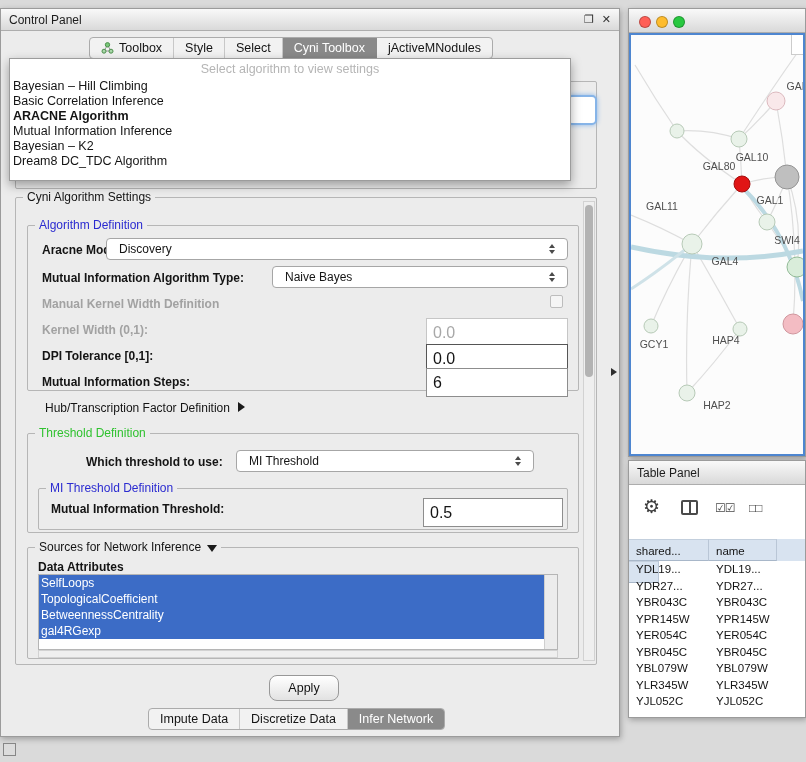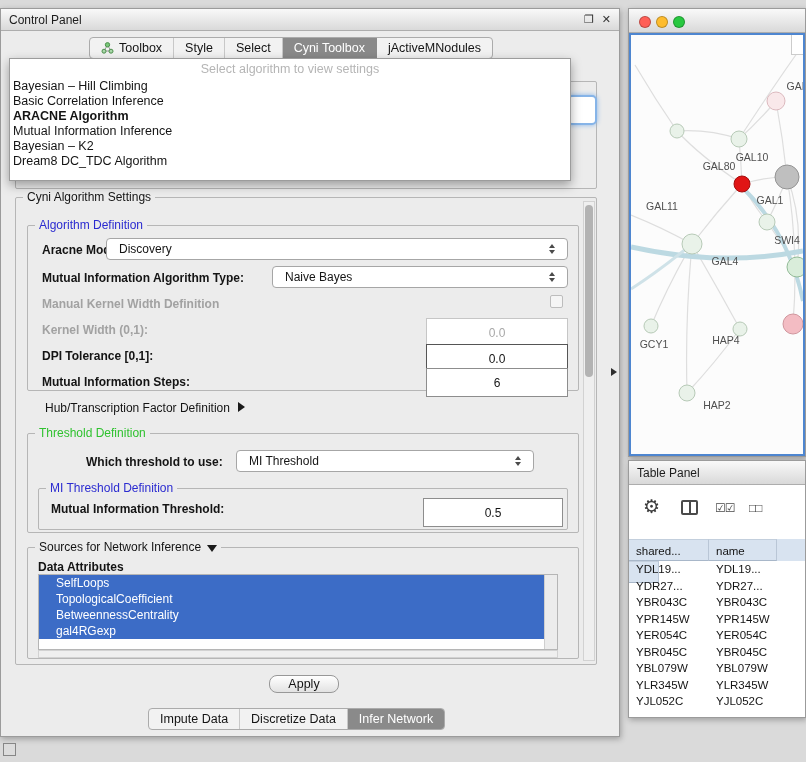--- a/index.html
+++ b/index.html
@@ -19,30 +19,30 @@
 .popup-item.selected{font-weight:bold}
 .grp{position:absolute;border:1px solid #b6b6b6;border-radius:2px}
 .grp-chip{position:absolute;top:-8px;left:7px;background:#ececec;padding:0 4px;font-size:12px;white-space:nowrap}
 .lbl{position:absolute;font-weight:bold;font-size:12px;white-space:nowrap}
 .plain{position:absolute;font-size:12px;white-space:nowrap}
 .dis{color:#a2a2a2}
 .combo{position:absolute;height:22px;background:#fff;border:1px solid #a6a6a6;border-radius:4px;display:flex;align-items:center;padding:0 12px;font-size:12px}
 .combo .updn{margin-left:auto;display:flex;flex-direction:column;gap:2px;align-items:center}
 .tri-u{width:0;height:0;border-left:3.2px solid transparent;border-right:3.2px solid transparent;border-bottom:4px solid #4a4a4a}
 .tri-d{width:0;height:0;border-left:3.2px solid transparent;border-right:3.2px solid transparent;border-top:4px solid #4a4a4a}
-.fld{position:absolute;height:29px;background:#fff;border:1px solid #8d8d8d;display:flex;align-items:center;justify-content:center;padding:0 6px;font-size:12px}
+.fld{position:absolute;height:29px;background:#fff;border:1px solid #8d8d8d;display:flex;align-items:center;justify-content:flex-start;padding:0 6px;font-size:16px}
 .fld.dis{border-color:#c6c6c6;color:#a8a8a8}
 .fld.strong{border-color:#555}
 .cbox{position:absolute;width:13px;height:13px;border:1px solid #bdbdbd;border-radius:2px;background:#f5f5f5}
 .tri-right{display:inline-block;width:0;height:0;border-top:5px solid transparent;border-bottom:5px solid transparent;border-left:7px solid #1a1a1a;margin-left:8px}
 .tri-down-lg{display:inline-block;width:0;height:0;border-left:5px solid transparent;border-right:5px solid transparent;border-top:7px solid #1a1a1a;margin-left:6px;vertical-align:-1px}
 .vsb{position:absolute;background:#efefef;border:1px solid #d2d2d2}
 .vsb .thumb{position:absolute;background:#b3b3b3;border-radius:5px}
 .attr-list{position:absolute;background:#fff;border:1px solid #b5b5b5;overflow:hidden}
-.attr-item{height:16px;line-height:16px;color:#fff;font-size:12px;padding-left:17px;margin-right:13px;white-space:nowrap}
+.attr-item{height:16px;line-height:16px;color:#fff;font-size:12px;padding-left:2px;margin-right:13px;white-space:nowrap}
 .attr-vsb{position:absolute;top:0;right:0;bottom:0;width:13px;background:#ececec;border-left:1px solid #cfcfcf}
 .btn{position:absolute;display:flex;align-items:center;justify-content:center;background:linear-gradient(#ffffff,#e2e2e2);border:1px solid #989898;border-radius:8px;font-size:12.5px}
 .canvas{position:absolute;background:#fcfcfc}
 .tl{position:absolute;top:7px;width:12px;height:12px;border-radius:50%;border:1px solid rgba(0,0,0,.25)}
 #tbl-head{background:#d8e3f0}
 .th{float:left;height:22px;line-height:22px;padding-left:7px;font-size:11.5px;background:#d8e3f0;border-right:1px solid #b9c6d6;border-top:1px solid #c3cfdd;border-bottom:1px solid #a8b7c9;overflow:hidden;white-space:nowrap}
 .tr{height:16.5px;overflow:hidden}
 .td{float:left;height:16.5px;line-height:16.5px;padding-left:7px;font-size:11.5px;overflow:hidden;white-space:nowrap}
 .c0{width:80px}.c1{width:68px}.c2{width:30px}
 .gear{position:absolute;font-size:19px;color:#3c3c3c;line-height:19px}
@@ -192,21 +192,21 @@
             <div class="attr-item" style="background: rgb(60, 108, 198);">SelfLoops</div>
             <div class="attr-item" style="background: rgb(60, 108, 198);">TopologicalCoefficient</div>
             <div class="attr-item" style="background: rgb(60, 108, 198);">BetweennessCentrality</div>
             <div class="attr-item" style="background: rgb(60, 108, 198);">gal4RGexp</div>
           </div>
         <div class="attr-vsb"></div>
       </div>
       <div class="vsb" style="left:10px;top:102px;width:520px;height:8px"></div>
     </div>
 
-    <div class="btn" style="left:268px;top:666px;width:70px;height:18px">
+    <div class="btn" style="left:268px;top:666px;width:70px;height:26px">
       <span>Apply</span>
     </div>
 
     <div class="tabstrip" id="bottom-tabs" style="left:147px;top:699px">
         <div class="tabseg">
           <span>Impute Data</span>
         </div>
         <div class="tabseg">
           <span>Discretize Data</span>
         </div>

